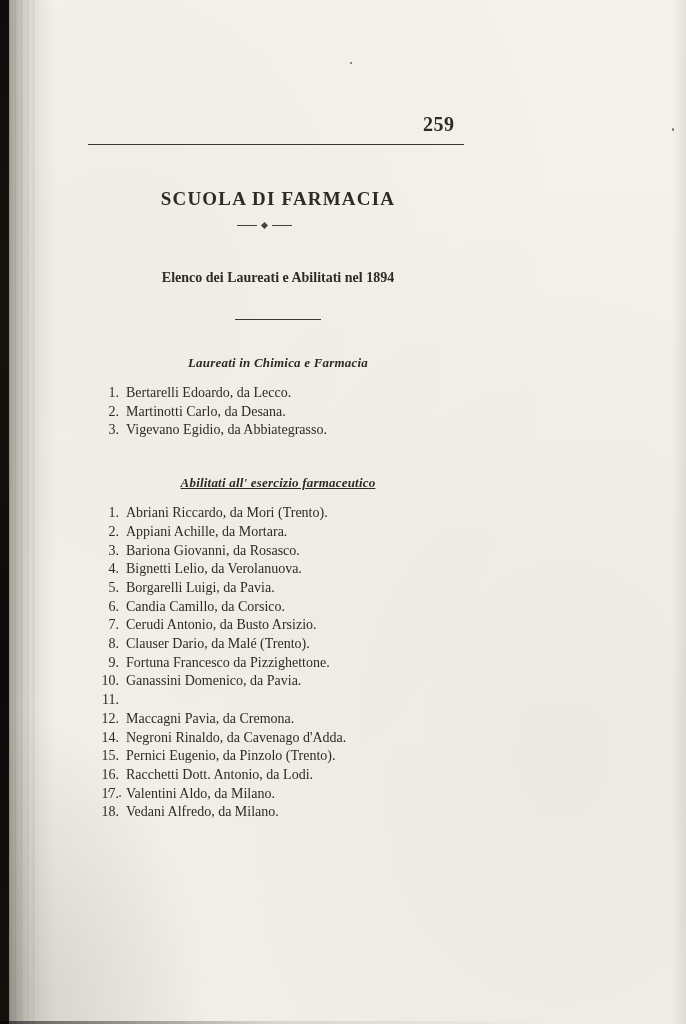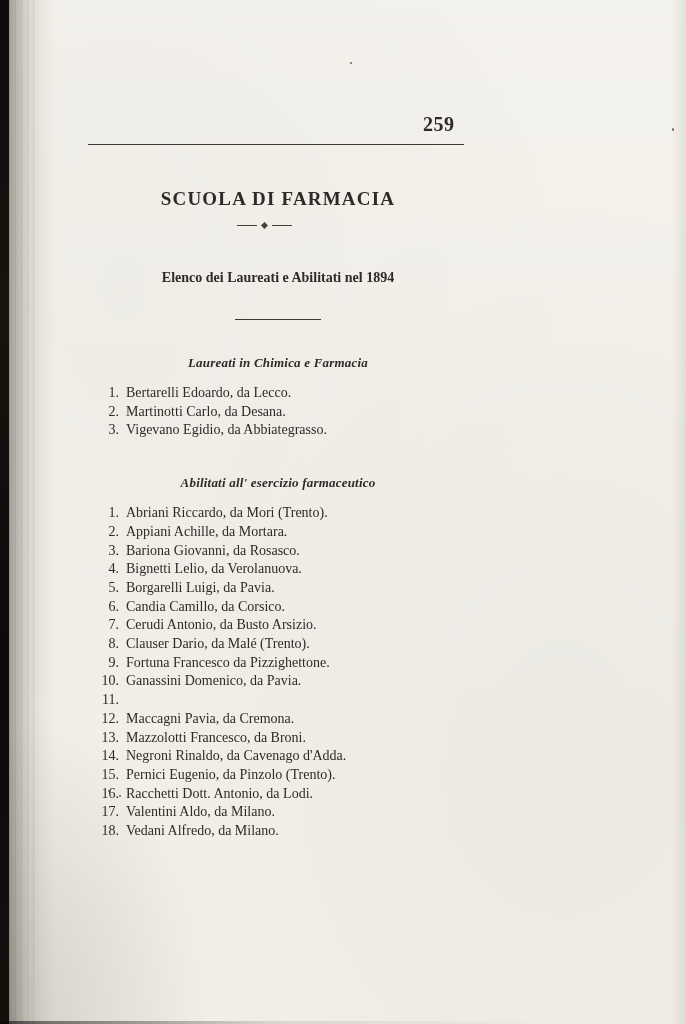--- a/index.html
+++ b/index.html
@@ -66,21 +66,21 @@
     font-size:14px;font-weight:bold;
   }
   .divider-rule{
     margin:33px auto 0;width:86px;height:0;border-top:1.6px solid #3a3630;
   }
   .sec-heading{
     margin:35px 0 0;text-align:center;
     font-size:13px;font-weight:bold;font-style:italic;
     letter-spacing:.2px;
   }
-  .sec-heading.second{}
+  .sec-heading.second{text-decoration:underline;}
   .list{margin-top:13px;font-size:14px;line-height:18.7px;}
   .row{display:flex;}
   .num{width:31px;text-align:right;margin-right:7px;flex:none;}
   .txt{flex:1;}
 </style>
 </head>
 <body>
 
 <div class="binding-bar"></div>
 <div class="binding-shadow"></div>
@@ -170,24 +170,20 @@
       <span class="txt">Ganassini Domenico, da Pavia.</span>
     </div>
     <div class="row">
       <span class="num">11.</span>
     </div>
     <div class="row">
       <span class="num">12.</span>
       <span class="txt">Maccagni Pavia, da Cremona.</span>
     </div>
     <div class="row">
-      <span class="num">13.</span>
-      <span class="txt">Mazzolotti Francesco, da Broni.</span>
-    </div>
-    <div class="row">
       <span class="num">14.</span>
       <span class="txt">Negroni Rinaldo, da Cavenago d'Adda.</span>
     </div>
     <div class="row">
       <span class="num">15.</span>
       <span class="txt">Pernici Eugenio, da Pinzolo (Trento).</span>
     </div>
     <div class="row">
       <span class="num">16.</span>
       <span class="txt">Racchetti Dott. Antonio, da Lodi.</span>

